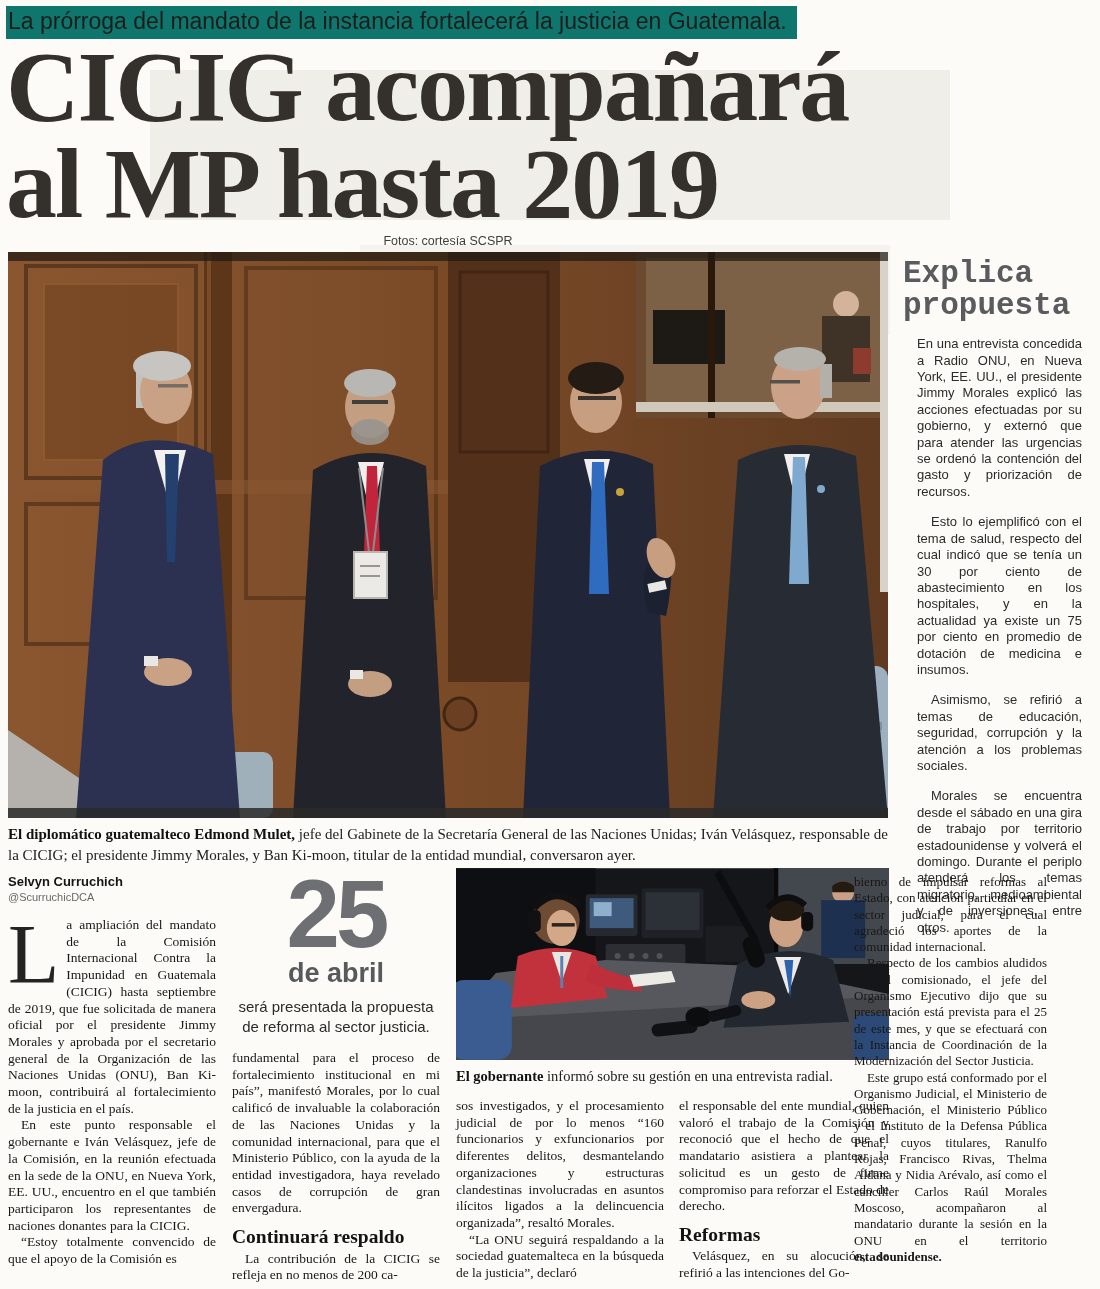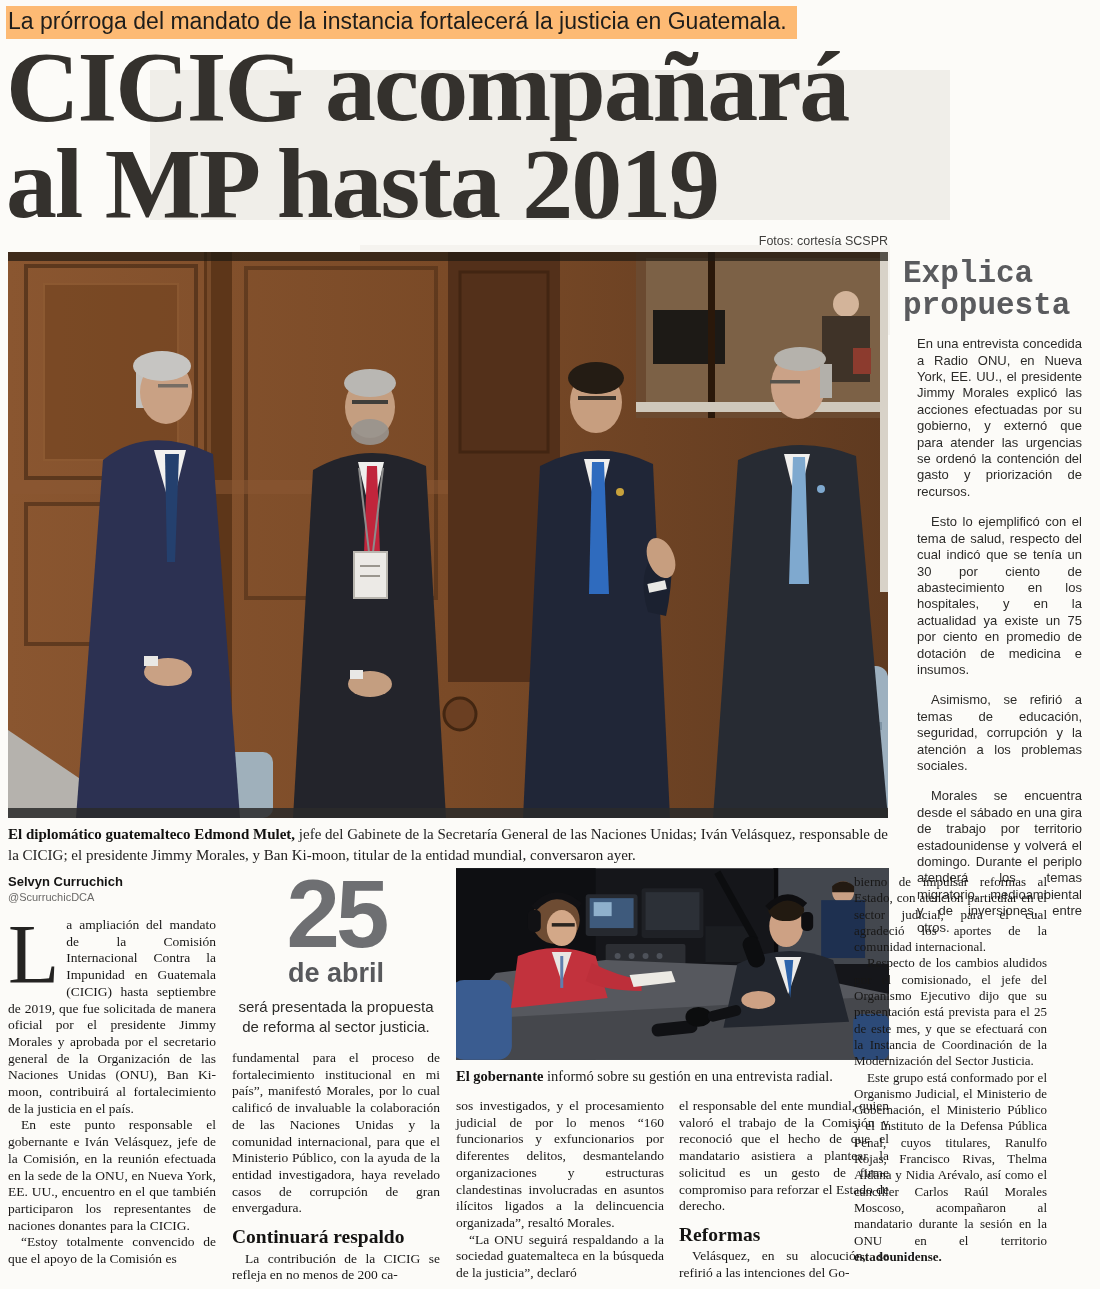--- a/index.html
+++ b/index.html
@@ -1,25 +1,25 @@
 <!DOCTYPE html>
 <html lang="es"><head>
 <meta charset="utf-8">
 <style>
   html,body{margin:0;padding:0;background:#e8e6e2;}
   .page{position:relative;width:1100px;height:1289px;background:#fcfbf8;overflow:hidden;
         font-family:"Liberation Serif",serif;color:#1b1a18;}
   .artifact{position:absolute;background:#f0eee9;z-index:0;}
   
   .kicker{position:absolute;left:6px;top:6px;z-index:2;font-family:"Liberation Sans",sans-serif;
-          font-size:23px;color:#1e1d1b;background:#fdba74;padding:2px 10px 4px 2px;}
+          font-size:23px;color:#1e1d1b;background:#0f766e;padding:2px 10px 4px 2px;}
   .headline{position:absolute;left:6px;top:38px;z-index:1;font-weight:bold;
             font-size:99px;line-height:97px;letter-spacing:-2px;color:#34312d;
             transform:scaleX(1.03);transform-origin:left top;white-space:nowrap;}
-  .credit{position:absolute;left:8px;top:234px;width:880px;text-align:right;z-index:2;
+  .credit{position:absolute;left:8px;top:234px;width:880px;text-align:center;z-index:2;
           font-family:"Liberation Sans",sans-serif;font-size:12.5px;color:#3f3e3c;}
   
   .photo-main{position:absolute;left:8px;top:252px;width:880px;height:566px;z-index:1;}
   .photo-radio{position:absolute;left:456px;top:868px;width:433px;height:192px;z-index:1;}
   svg{display:block;}
   
   .caption{font-family:Liberation Serif, serif;color:#222120;line-height:1.38;}
   .caption b{color:#121110;}
   .cap1{position:absolute;left:8px;top:824px;width:886px;font-size:15px;}
   .cap2{position:absolute;left:456px;top:1066px;width:433px;font-size:14.5px;}

